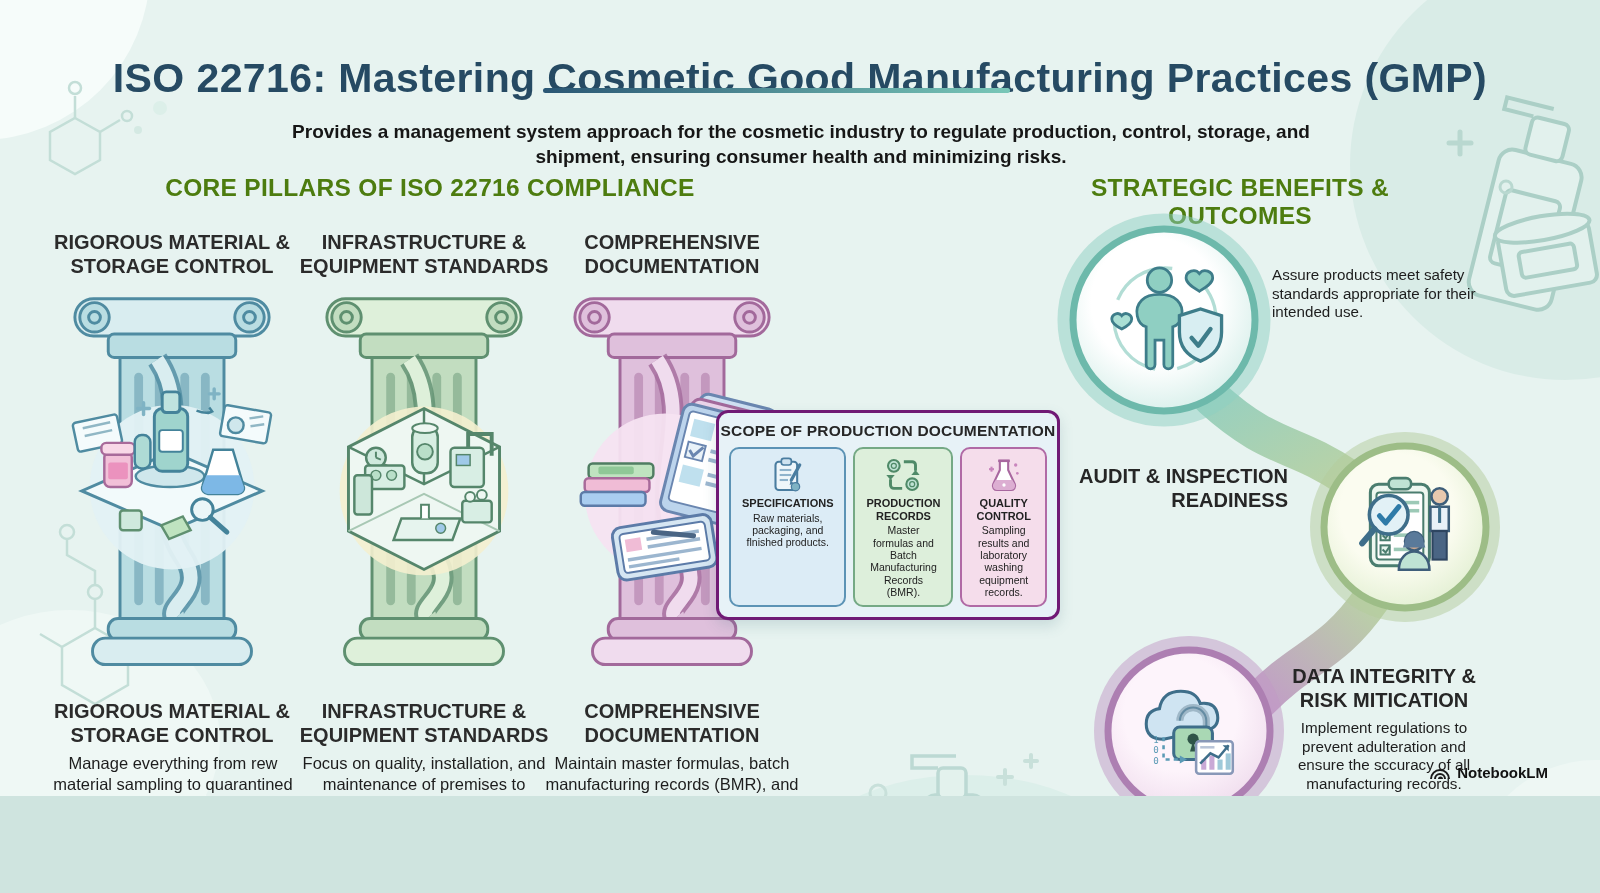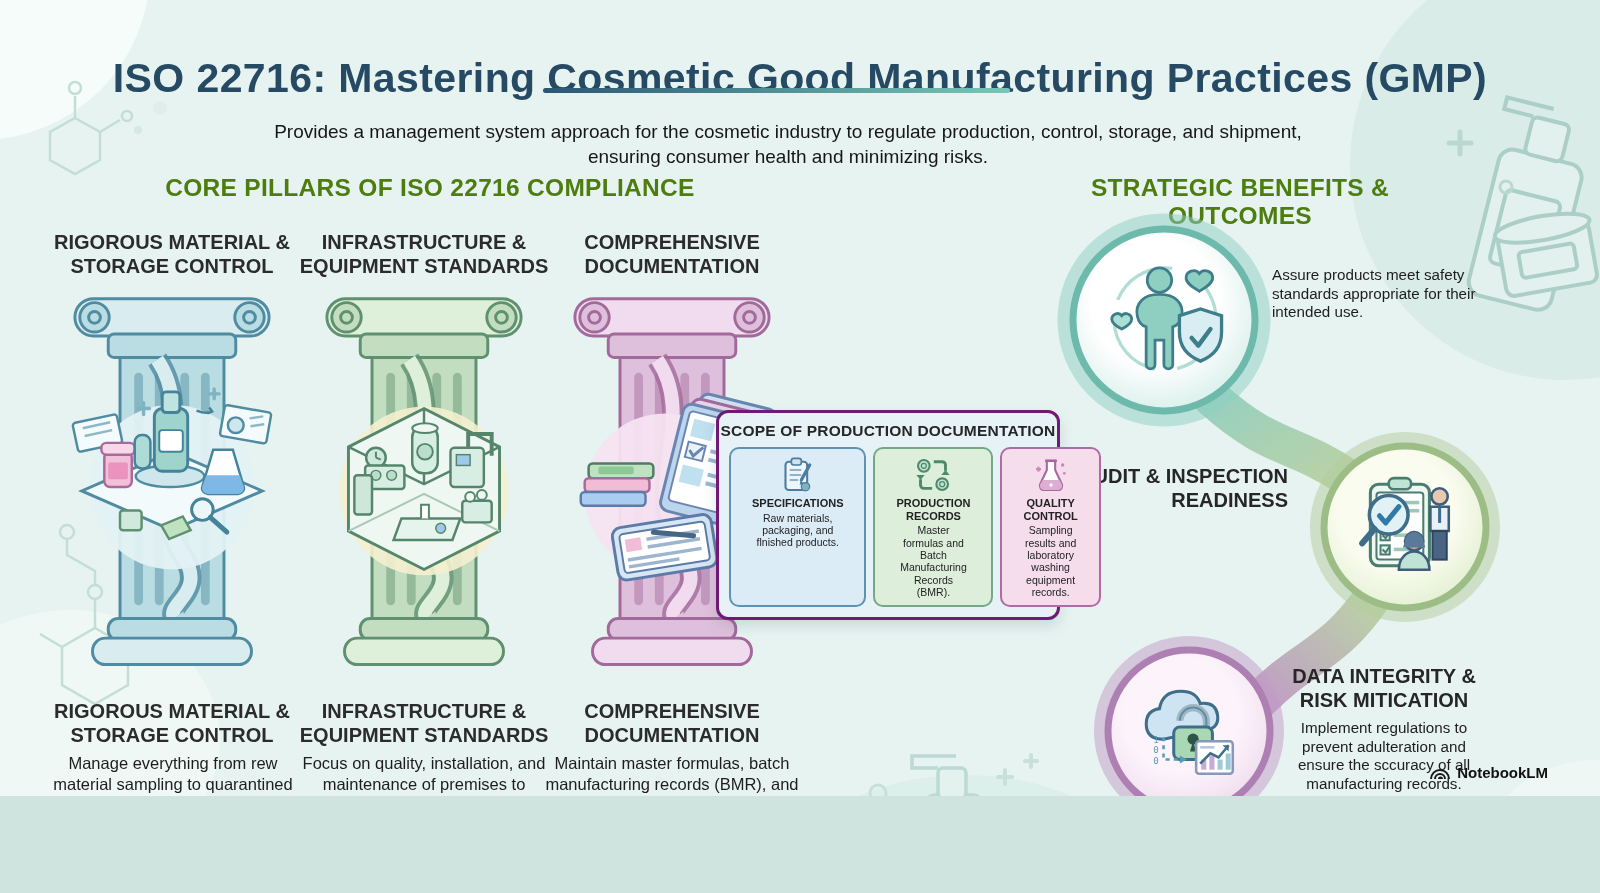--- a/index.html
+++ b/index.html
@@ -3,21 +3,21 @@
 <meta charset="utf-8">
 <style>
   html,body{margin:0;padding:0;}
   body{font-family:"Liberation Sans", sans-serif; background:#cfe4df;}
   .canvas{position:relative;width:1600px;height:796px;overflow:hidden;background:#e7f3f0;}
   .abs{position:absolute;}
   
   .title{left:0;right:0;top:28px;text-align:center;font-size:41px;font-weight:800;color:#264a63;letter-spacing:.4px;}
   .title-underline{left:543px;top:88px;width:467px;height:5px;border-radius:3px;
     background:linear-gradient(90deg,#2a5674,#79c7b8);}
-  .subtitle{left:248px;top:101px;width:1080px;text-align:center;font-size:19px;line-height:1.3;color:#161616;font-weight:400;}
+  .subtitle{left:261px;top:101px;width:1080px;text-align:center;font-size:19px;line-height:1.3;color:#161616;font-weight:700;}
   .section-header{font-size:24.5px;font-weight:800;color:#4d7c0f;text-align:center;letter-spacing:.3px;}
   .sh-left{left:60px;top:174px;width:740px;}
   .sh-right{left:1030px;top:174px;width:420px;}
   
   .pillar-label{font-size:20px;font-weight:800;color:#2b2b2b;text-align:center;line-height:1.18;}
   .pl-1{left:40px;top:231px;width:264px;}
   .pl-2{left:292px;top:231px;width:264px;}
   .pl-3{left:544px;top:231px;width:256px;}
   .pillar-svg{position:absolute;width:228px;height:412px;}
   .ps-1{left:58px;top:283px;}
@@ -32,21 +32,21 @@
   .ph-3{left:544px;top:700px;width:256px;}
   .pillar-desc{font-size:16.5px;font-weight:500;color:#1d1d1d;text-align:center;line-height:1.26;}
   .pd-1{left:48px;top:753px;width:250px;}
   .pd-2{left:296px;top:753px;width:256px;}
   .pd-3{left:536px;top:753px;width:272px;}
   
   .scope-box{left:716px;top:410px;width:338px;height:204px;background:#e7f2f7;border:3px solid #701a75;
     border-radius:12px;box-shadow:0 6px 14px rgba(60,110,120,.18);z-index:5;}
   .scope-title{margin-top:9px;text-align:center;font-size:15.5px;font-weight:800;color:#262626;letter-spacing:.2px;}
   .scope-cards{display:flex;gap:7px;padding:7px 10px 0 10px;}
-  .scope-card{flex:1;border-radius:10px;border:2px solid;padding:5px 21px;text-align:center;height:146px;}
+  .scope-card{flex:1;border-radius:10px;border:2px solid;padding:5px 11px;text-align:center;height:146px;}
   .sc-1{background:#dcecf6;border-color:#5c93b5;}
   .sc-2{background:#ddefdb;border-color:#75a985;}
   .sc-3{background:#f5ddeb;border-color:#b06aa5;}
   .scope-card .ic{display:block;margin:1px auto 2px auto;}
   .scope-card-title{font-size:11px;font-weight:800;color:#222;line-height:1.15;}
   .scope-card-desc{font-size:10.5px;font-weight:500;color:#222;line-height:1.18;margin-top:2px;}
   
   .benefit-bg{left:0;top:0;width:1600px;height:893px;pointer-events:none;}
   .benefit-icon{position:absolute;}
   .bi-1{left:1104px;top:258px;width:122px;height:122px;}

